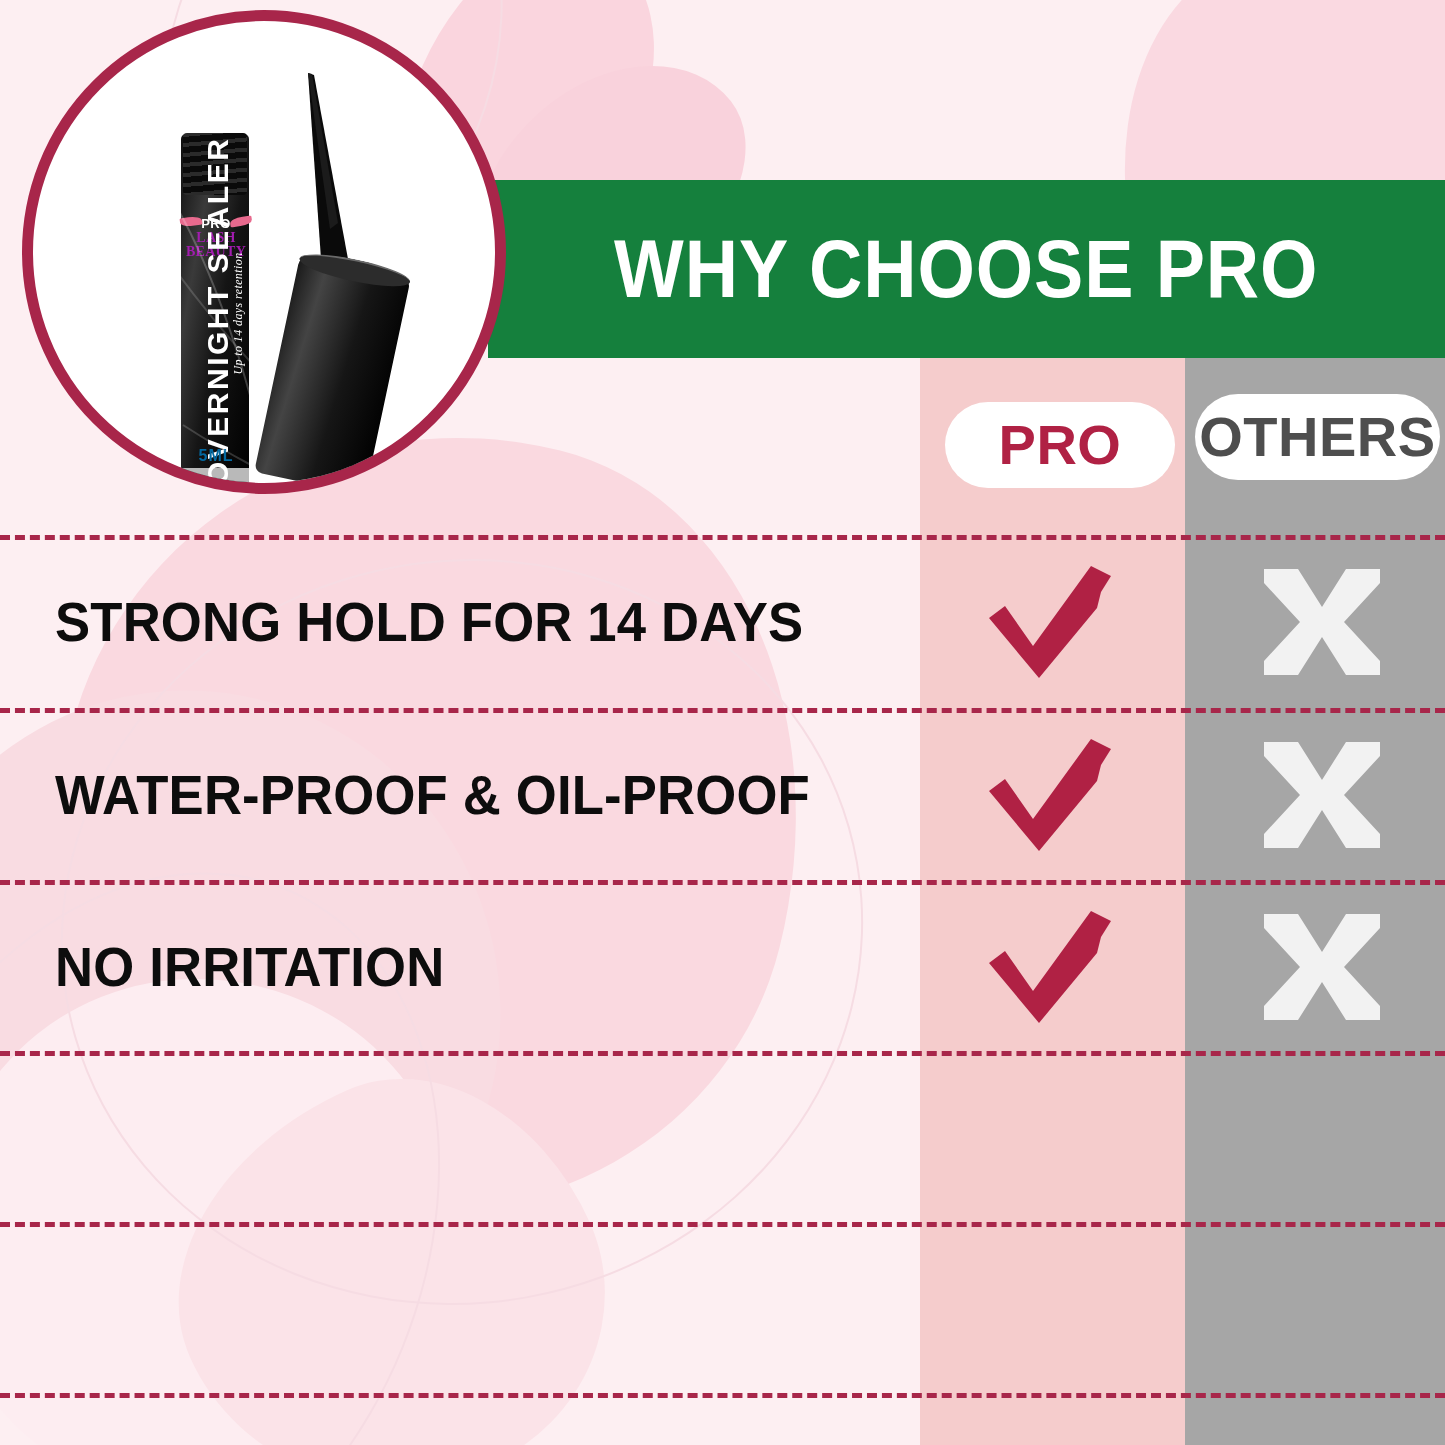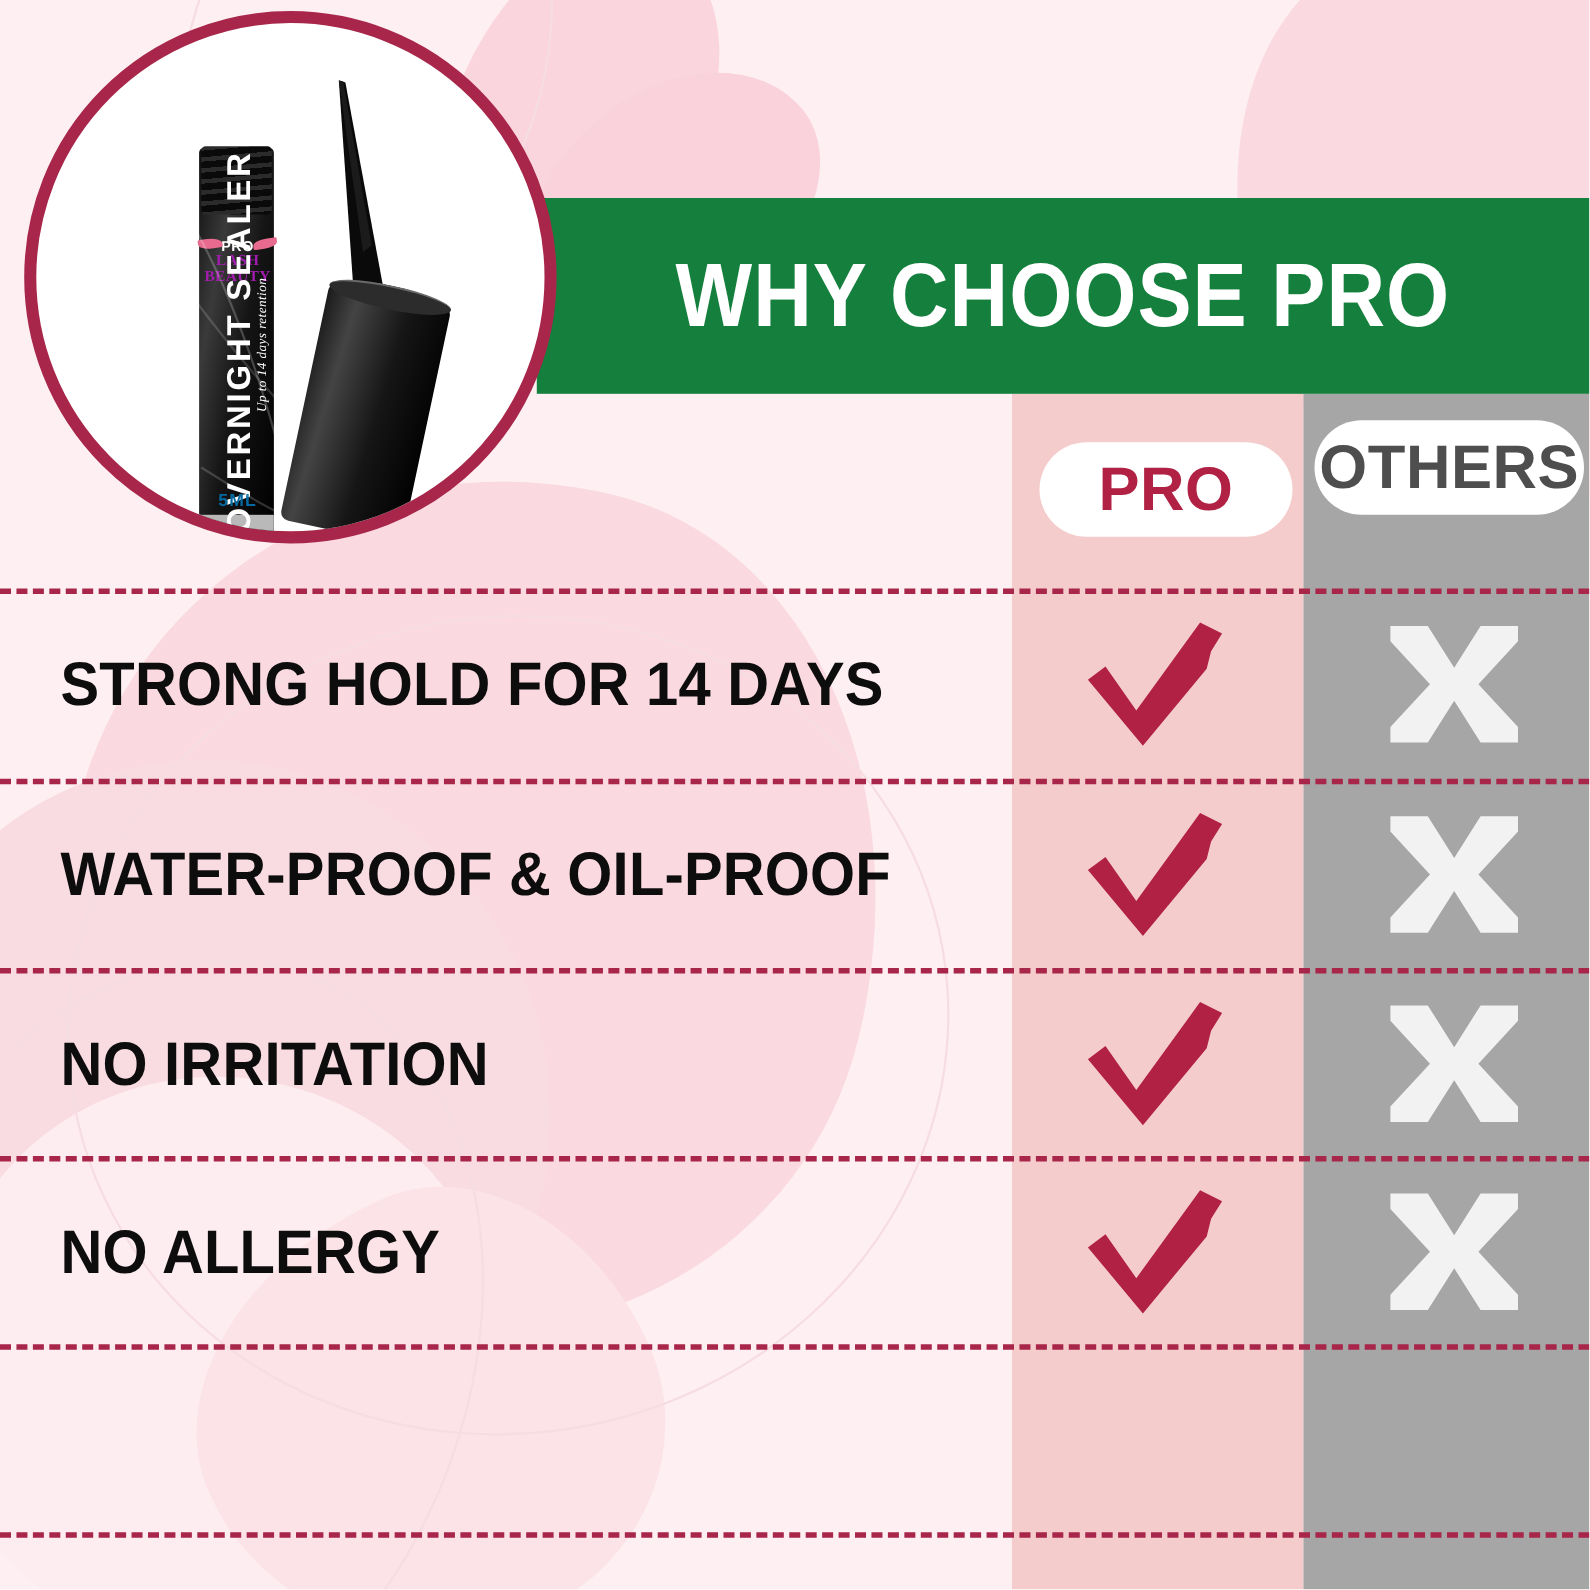--- a/index.html
+++ b/index.html
@@ -133,21 +133,21 @@
     display: flex;
     align-items: center;
     justify-content: center;
     z-index: 5;
   }
   .pill-pro {
     left: 945px; top: 402px;
     width: 230px;
   }
   .pill-others {
-    left: 1195px; top: 382px;
+    left: 1195px; top: 394px;
     width: 245px;
   }
   .pill-label {
     font-size: 56px;
     font-weight: 700;
     letter-spacing: 0.5px;
     line-height: 1;
   }
   .pill-pro .pill-label   { color: #B02144; }
   .pill-others .pill-label{ color: #4E4E4E; }
@@ -435,33 +435,20 @@
           <path d="M4 56 L20 44 L48 84 L106 4 L126 14 L116 30 L112 46 L54 116 Z" fill="#B02144"></path>
         </svg>
       </div>
       <div class="mark-others">
         <svg viewBox="0 0 128 118" xmlns="http://www.w3.org/2000/svg">
           <path d="M6 6 L40 6 L64 44 L88 6 L122 6 L122 20 L86 59 L122 98 L122 112 L88 112 L64 74 L40 112 L6 112 L6 98 L42 59 L6 20 Z" fill="#F2F2F2"></path>
         </svg>
       </div>
     </div>
 
-    <div class="row" style="top:1052px">
-      <div class="row-label">NO ALLERGY</div>
-      <div class="mark-pro">
-        <svg viewBox="0 0 130 120" xmlns="http://www.w3.org/2000/svg">
-          <path d="M4 56 L20 44 L48 84 L106 4 L126 14 L116 30 L112 46 L54 116 Z" fill="#B02144"></path>
-        </svg>
-      </div>
-      <div class="mark-others">
-        <svg viewBox="0 0 128 118" xmlns="http://www.w3.org/2000/svg">
-          <path d="M6 6 L40 6 L64 44 L88 6 L122 6 L122 20 L86 59 L122 98 L122 112 L88 112 L64 74 L40 112 L6 112 L6 98 L42 59 L6 20 Z" fill="#F2F2F2"></path>
-        </svg>
-      </div>
-    </div>
 
 
   </div>
 
   <div class="product-circle">
     <div class="bottle-wrap">
 
       <div class="brush">
         <svg viewBox="0 0 78 240" xmlns="http://www.w3.org/2000/svg">
           <path d="M30 0 L36 2 L70 186 L74 216 L56 226 L44 200 Z" fill="#0a0a0a"></path>

